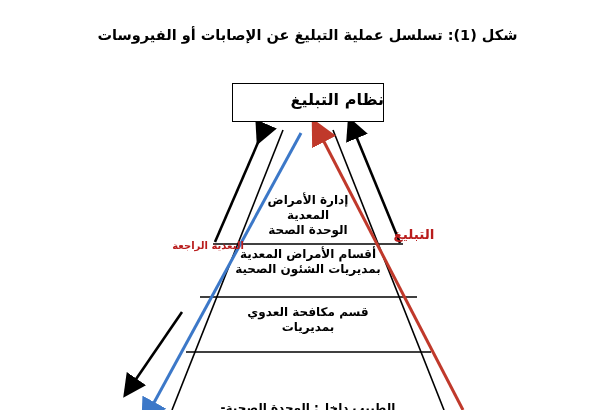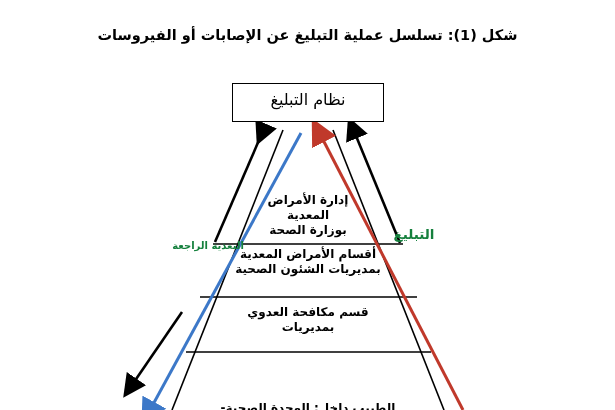--- a/index.html
+++ b/index.html
@@ -47,43 +47,43 @@
     height: 39px;
     border: 1.6px solid #000000;
     background: #ffffff;
     box-sizing: border-box;
   }
   .topbox-label {
     position: absolute;
     left: 232px;
     top: 90px;
     width: 152px;
-    text-align: center;
+    text-align: right;
     font-size: 16px;
-    font-weight: normal;
+    font-weight: bold;
     color: #000000;
     direction: rtl;
   }
   .lvl {
     position: absolute;
     text-align: center;
     direction: rtl;
     color: #000000;
     font-size: 12px;
     font-weight: bold;
     line-height: 15px;
   }
   .lvl1 { left: 212px; top: 193px; width: 192px; }
   .lvl2 { left: 202px; top: 247px; width: 212px; }
   .lvl3 { left: 202px; top: 305px; width: 212px; }
   .lvl4 { left: 186px; top: 361px; width: 244px; margin-top: 40px; }
 
   .sidelab {
     position: absolute;
-    color: #15803d;
+    color: #b91c1c;
     font-weight: bold;
     direction: rtl;
   }
   .lab-feedback {
     left: 112px;
     top: 240px;
     width: 132px;
     font-size: 10px;
   }
   .lab-report {
@@ -132,21 +132,21 @@
   </svg>
 
   <div class="ttl">شكل (1): تسلسل عملية التبليغ عن الإصابات أو الفيروسات</div>
 
   <div class="topbox"></div>
   <div class="topbox-label">نظام التبليغ</div>
 
   <div class="lvl lvl1">
     <div>إدارة الأمراض</div>
     <div>المعدية</div>
-    <div>بوزارة الصحة</div>
+    <div>الوحدة الصحة</div>
   </div>
 
   <div class="lvl lvl2">
     <div>أقسام الأمراض المعدية</div>
     <div>بمديريات الشئون الصحية</div>
   </div>
 
   <div class="lvl lvl3">
     <div>قسم مكافحة العدوي</div>
     <div>بمديريات</div>

